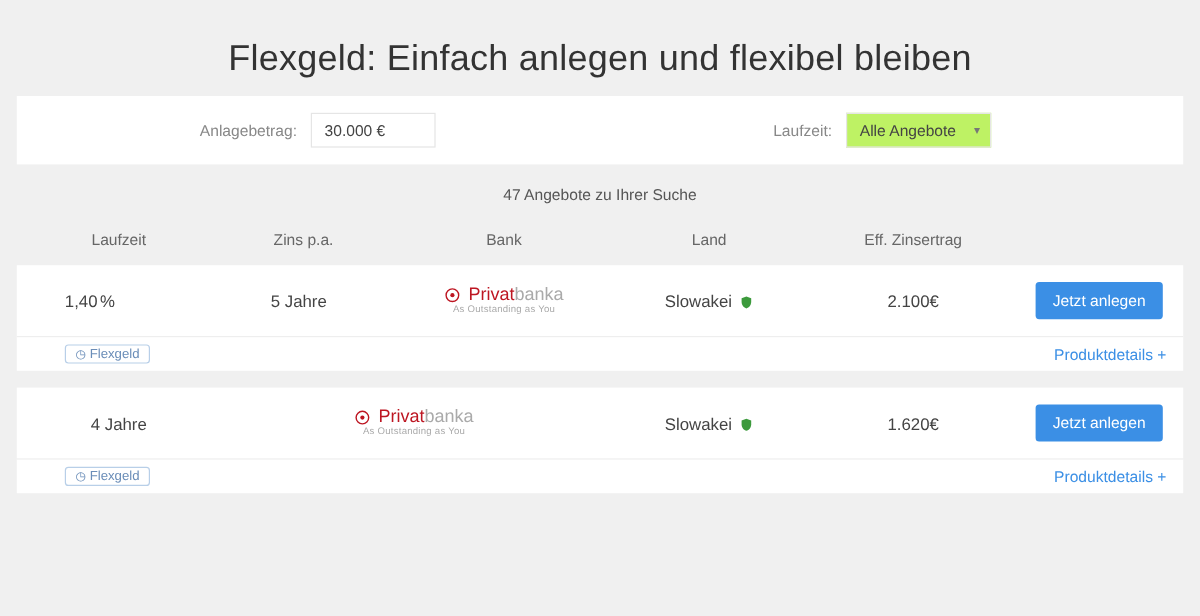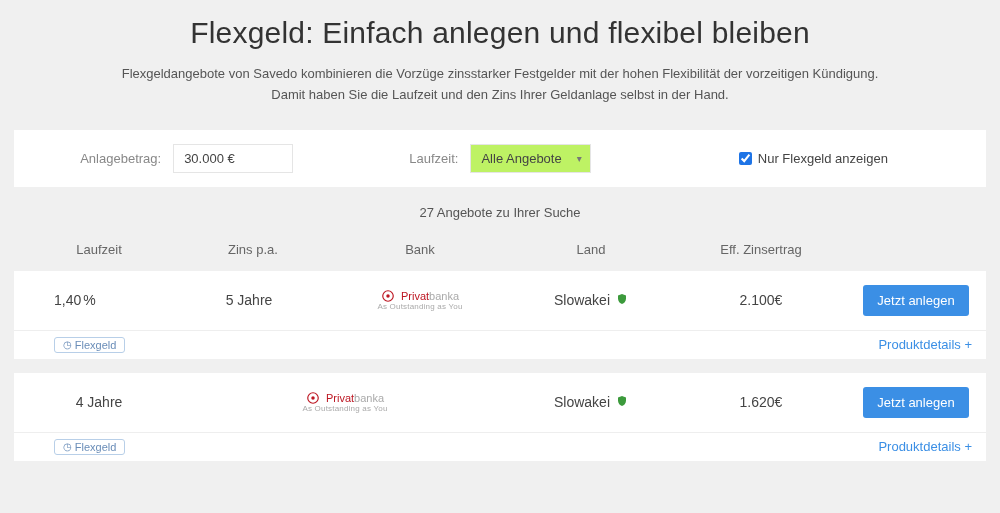--- a/index.html
+++ b/index.html
@@ -5,21 +5,21 @@
   * { box-sizing: border-box; margin: 0; padding: 0; }
   body {
     font-family: -apple-system, BlinkMacSystemFont, "Segoe UI", "Helvetica Neue", Arial, sans-serif;
     background: #f0f0f0;
     color: #444;
     width: 1000px;
     height: 513px;
     overflow: hidden;
   }
   .container {
-    padding: 16px 14px 0 14px;
+    padding: 32px 14px 0 14px;
   }
   h1 {
     text-align: center;
     font-weight: 300;
     font-size: 30px;
     color: #333;
     margin-bottom: 14px;
     letter-spacing: 0.2px;
   }
   .intro {
@@ -44,21 +44,21 @@
   }
   .filter-label {
     font-size: 13px;
     color: #888;
     margin-right: 12px;
   }
   .text-input {
     border: 1px solid #e5e5e5;
     padding: 6px 10px;
     font-size: 13px;
-    width: 120px;
+    width: 104px;
     color: #444;
     background:#fff;
   }
   .select-wrap {
     border: 1px solid #e5e5e5;
     padding: 6px 28px 6px 10px;
     font-size: 13px;
     color: #444;
     position: relative;
     min-width: 120px;
@@ -105,25 +105,25 @@
     background:#fff;
     display:flex;
     align-items:center;
     padding: 14px 0;
     margin-bottom:0;
   }
   .row .col { font-size:14px; color:#444; }
   .zins-big { font-size:26px; color:#333; font-weight:400; padding-left:40px; text-align:left;}
   .zins-big .pct { font-size:14px; margin-left:2px;}
   .bank-cell { display:flex; flex-direction:column; align-items:center; gap:0; line-height:1.1;}
-  .bank-name{ font-size:11px; color:#444; display:flex; align-items:center; gap:6px;text-align:right;}
+  .bank-name{ font-size:15px; color:#444; display:flex; align-items:center; gap:6px;text-align:right;}
   .bank-name .red{ color:#bd1622; font-weight:500;}
   .bank-name .grey{ color:#aaa; font-weight:400;}
   .bank-sub{ font-size:8px; color:#aaa; letter-spacing:0.2px;text-align:right;}
-  .land-cell{ display:flex; align-items:flex-start; justify-content:center; gap:6px; font-size:14px;}
+  .land-cell{ display:flex; align-items:flex-end; justify-content:center; gap:6px; font-size:14px;}
   .btn {
     background:#3b8fe5;
     color:#fff;
     border:none;
     border-radius:3px;
     padding:8px 14px;
     font-size:13px;
     cursor:pointer;
   }
   .subrow {
@@ -155,46 +155,36 @@
   .swirl {
     width:14px; height:14px; display:inline-block;
   }
   .shield{ width:12px; height:14px; display:inline-block;}
 </style>
 </head>
 <body>
 
 <div class="container">
   <h1>Flexgeld: Einfach anlegen und flexibel bleiben</h1>
-  <div class="intro">
-    <div>Flexgeldangebote von Savedo kombinieren die Vorzüge zinsstarker Festgelder mit der hohen Flexibilität der vorzeitigen Kündigung.</div>
-    <div>Damit haben Sie die Laufzeit und den Zins Ihrer Geldanlage selbst in der Hand.</div>
-  </div>
 
   <div class="filter-bar">
     <div class="filter-group">
       <span class="filter-label">Anlagebetrag:</span>
       <input class="text-input" value="30.000 €" style="">
     </div>
     <div class="filter-group">
       <span class="filter-label">Laufzeit:</span>
       <div class="select-wrap">
         <span>Alle Angebote</span>
         <span class="caret">▾</span>
       </div>
     </div>
-    <div class="filter-group">
-      <label class="checkbox-wrap">
-        <input type="checkbox" checked="" style="">
-        <span>Nur Flexgeld anzeigen</span>
-      </label>
-    </div>
-  </div>
-
-  <div class="results-count">27 Angebote zu Ihrer Suche</div>
+  </div>
+
+  <div class="results-count">47 Angebote zu Ihrer Suche</div>
 
   <div class="thead">
     <div class="col col-laufzeit">Laufzeit</div>
     <div class="col col-zins">Zins p.a.</div>
     <div class="col col-bank">Bank</div>
     <div class="col col-land">Land</div>
     <div class="col col-ertrag">Eff. Zinsertrag</div>
     <div class="col col-action"></div>
   </div>
 

